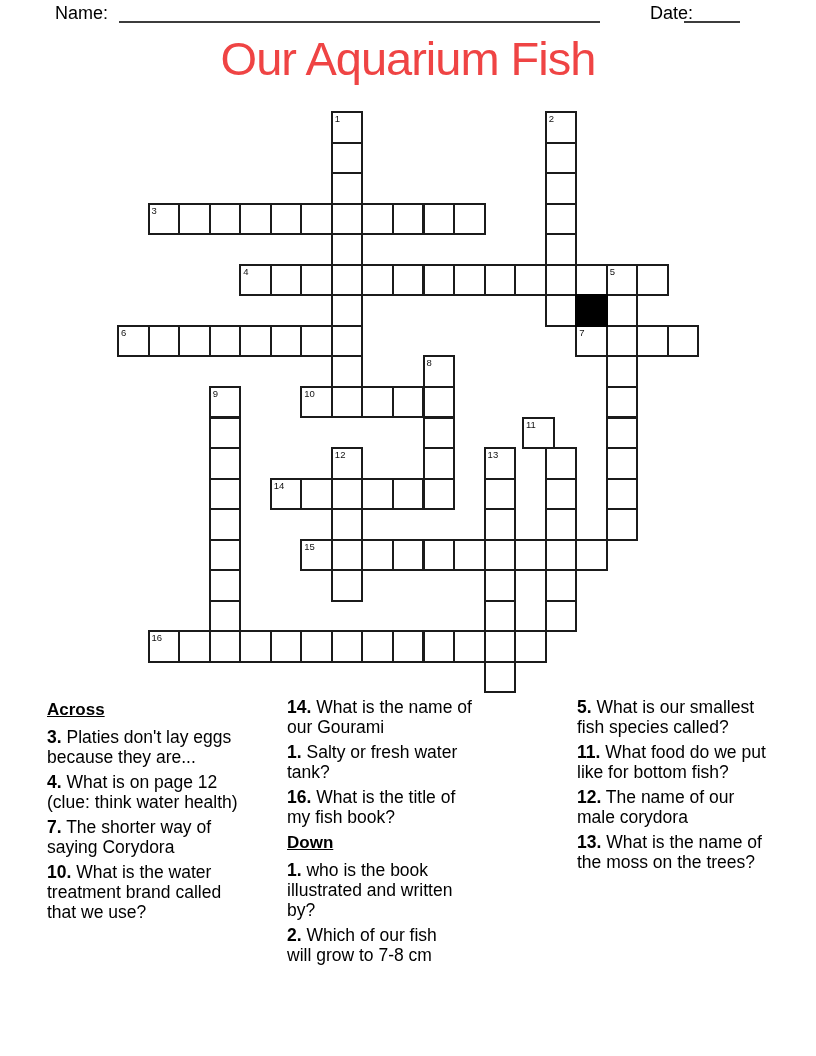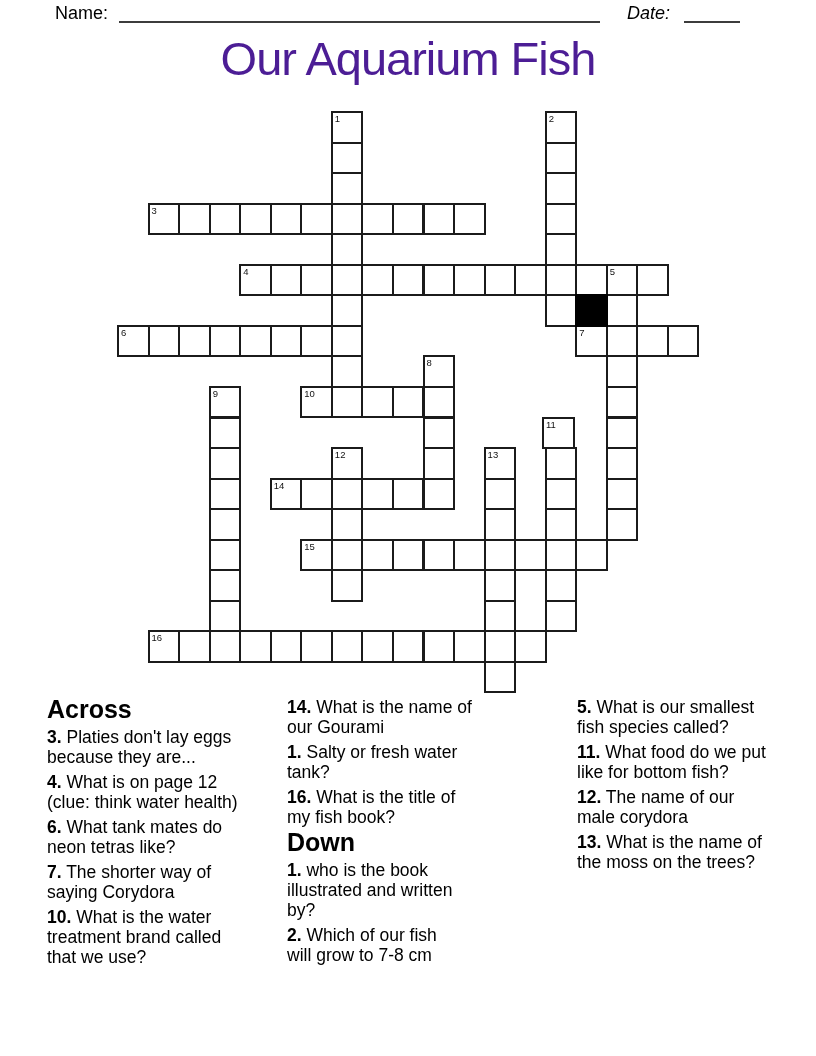--- a/index.html
+++ b/index.html
@@ -3,38 +3,38 @@
 <meta charset="utf-8">
 <style>
   html,body{margin:0;padding:0;background:#fff;}
   .page{position:relative;width:816px;height:1056px;background:#ffffff;overflow:hidden;
         font-family:"Liberation Sans",sans-serif;color:#000;}
   
   .hlabel{position:absolute;font-size:18px;color:#000;}
   .fill-line{position:absolute;height:18px;border-bottom:2px solid #3c3c3c;}
   #name-label{left:55px;top:3px;}
   #name-line{left:119px;top:3px;width:481px;}
-  #date-label{left:627px;top:3px;font-style:italic;}
+  #date-label{left:650px;top:3px;}
   #date-line{left:684px;top:3px;width:56px;}
   
   .title{position:absolute;left:0;top:31px;width:100%;text-align:center;
-         font-size:47px;font-weight:400;letter-spacing:-1px;color:#4c1d95;}
+         font-size:47px;font-weight:400;letter-spacing:-1px;color:#ef4444;}
   
   #grid{position:absolute;left:0;top:0;}
   .cell{position:absolute;box-sizing:border-box;width:32.55px;height:32.55px;
         border:2px solid #1b1b1b;background:#fff;}
   .cell.black{background:#000;border-color:#000;}
   .cellnum{position:absolute;left:2px;top:0px;font-size:9.5px;line-height:11px;
            color:#111;font-family:"Liberation Sans",sans-serif;}
   
   .clue-col{position:absolute;top:697px;}
   #clue-col-1{left:47px;width:245px;}
   #clue-col-2{left:287px;width:245px;}
   #clue-col-3{left:531px;width:270px;margin-left:46px;}
-  .clue-heading{font-size:25px;font-weight:700;
+  .clue-heading{font-size:17px;font-weight:700;text-decoration:underline;
                 margin:2px 0 7px 0;line-height:21px;}
   .clue{margin:0 0 5px 0;font-size:17.5px;line-height:20px;}
   .clue b{font-weight:700;}
   .clue-text{white-space:pre-line;}
 </style>
 </head>
 <body>
 
 <div class="page">
   <span class="hlabel" id="name-label">Name:</span>
@@ -132,21 +132,21 @@
       <div class="cell" style="left: 208.65px; top: 508.15px;"></div>
       <div class="cell" style="left: 208.65px; top: 538.7px;"></div>
       <div class="cell" style="left: 208.65px; top: 569.25px;"></div>
       <div class="cell" style="left: 208.65px; top: 599.8px;"></div>
       <div class="cell" style="left: 208.65px; top: 630.35px;"></div>
       <div class="cell" style="left: 300.3px; top: 385.95px;">
         <span class="cellnum">10</span>
       </div>
       <div class="cell" style="left: 361.4px; top: 385.95px;"></div>
       <div class="cell" style="left: 391.95px; top: 385.95px;"></div>
-      <div class="cell" style="left: 542px; top: 416.5px;">
+      <div class="cell" style="left: 522px; top: 416.5px;">
         <span class="cellnum">11</span>
       </div>
       <div class="cell" style="left: 544.7px; top: 447.05px;"></div>
       <div class="cell" style="left: 544.7px; top: 477.6px;"></div>
       <div class="cell" style="left: 544.7px; top: 508.15px;"></div>
       <div class="cell" style="left: 544.7px; top: 538.7px;"></div>
       <div class="cell" style="left: 544.7px; top: 569.25px;"></div>
       <div class="cell" style="left: 544.7px; top: 599.8px;"></div>
       <div class="cell" style="left: 330.85px; top: 447.05px;">
         <span class="cellnum">12</span>
@@ -195,22 +195,20 @@
       <div class="cell" style="left: 514.15px; top: 630.35px;"></div>
       <div class="cell black" style="left: 575.25px; top: 294.3px;"></div>
     </div>
 
   <div class="clue-col" id="clue-col-1">
       <div class="clue-heading">Across</div>
       <p class="clue"><b>3.</b><span class="clue-text"> Platies don't lay eggs
 because they are...</span></p>
       <p class="clue"><b>4.</b><span class="clue-text"> What is on page 12
 (clue: think water health)</span></p>
-      <p class="clue"><b>6.</b><span class="clue-text"> What tank mates do
-neon tetras like?</span></p>
       <p class="clue"><b>7.</b><span class="clue-text"> The shorter way of
 saying Corydora</span></p>
       <p class="clue"><b>10.</b><span class="clue-text"> What is the water
 treatment brand called
 that we use?</span></p>
     </div>
   <div class="clue-col" id="clue-col-2">
       <p class="clue"><b>14.</b><span class="clue-text"> What is the name of
 our Gourami</span></p>
       <p class="clue"><b>1.</b><span class="clue-text"> Salty or fresh water

